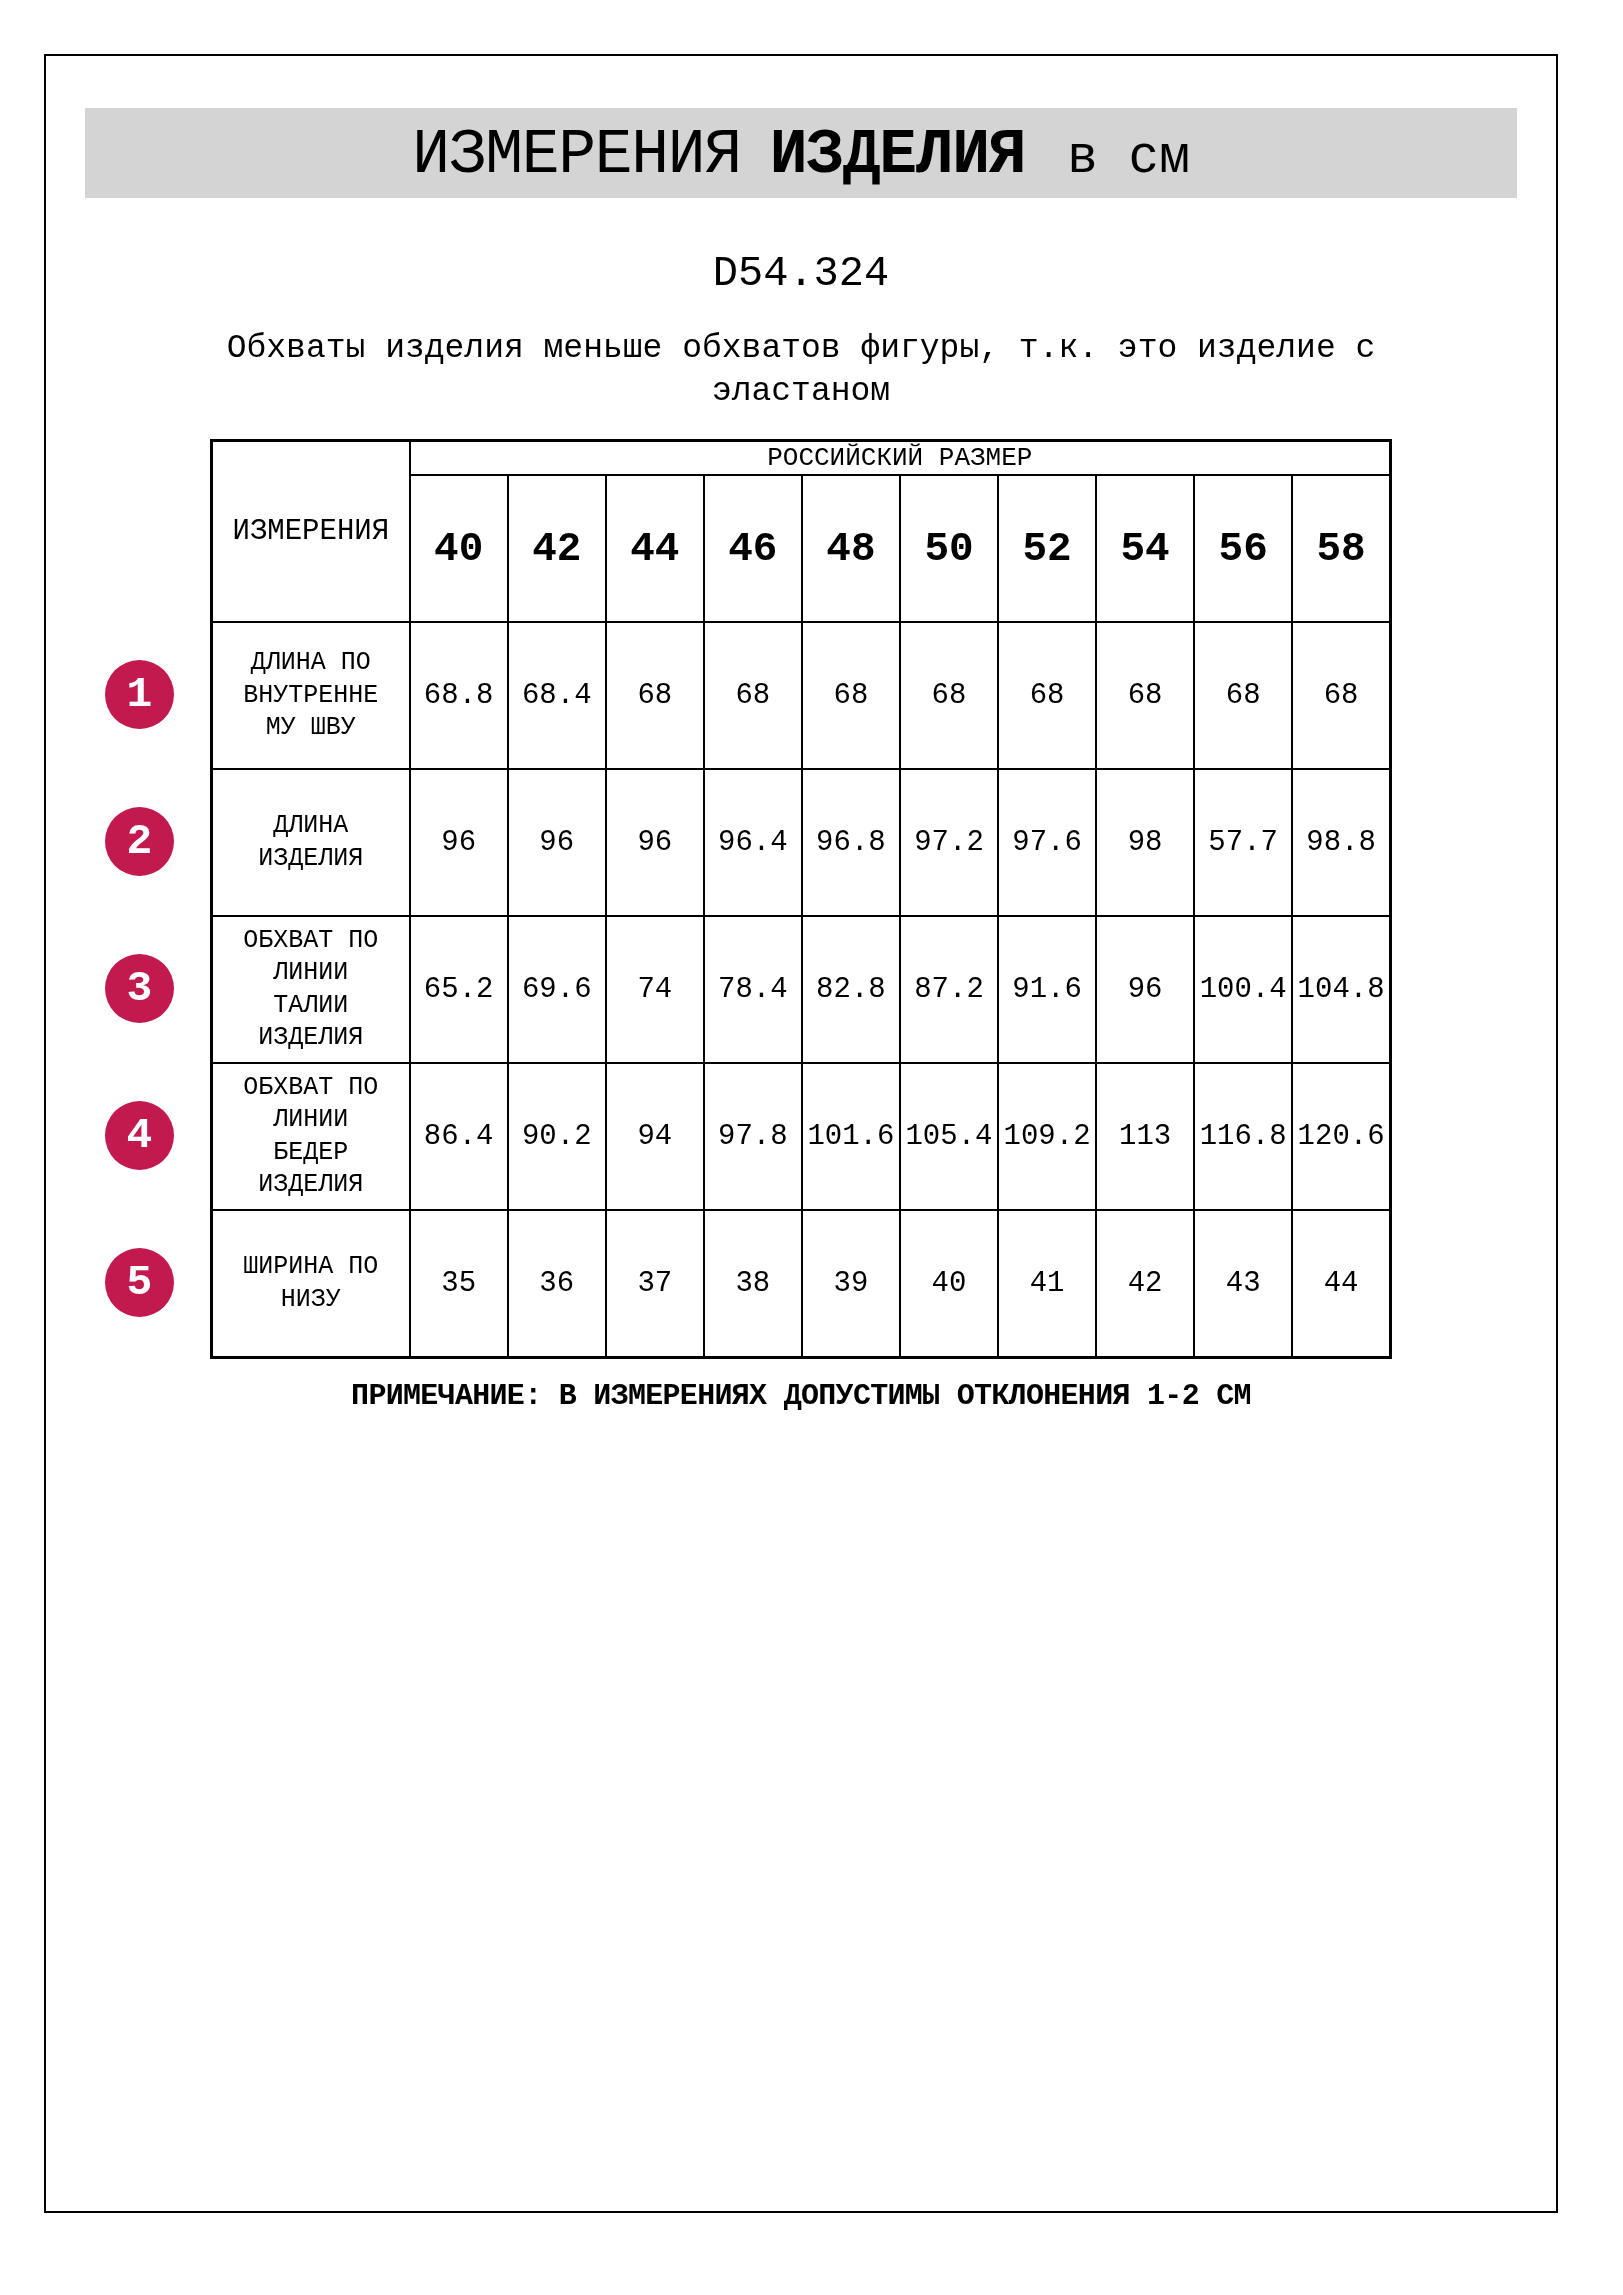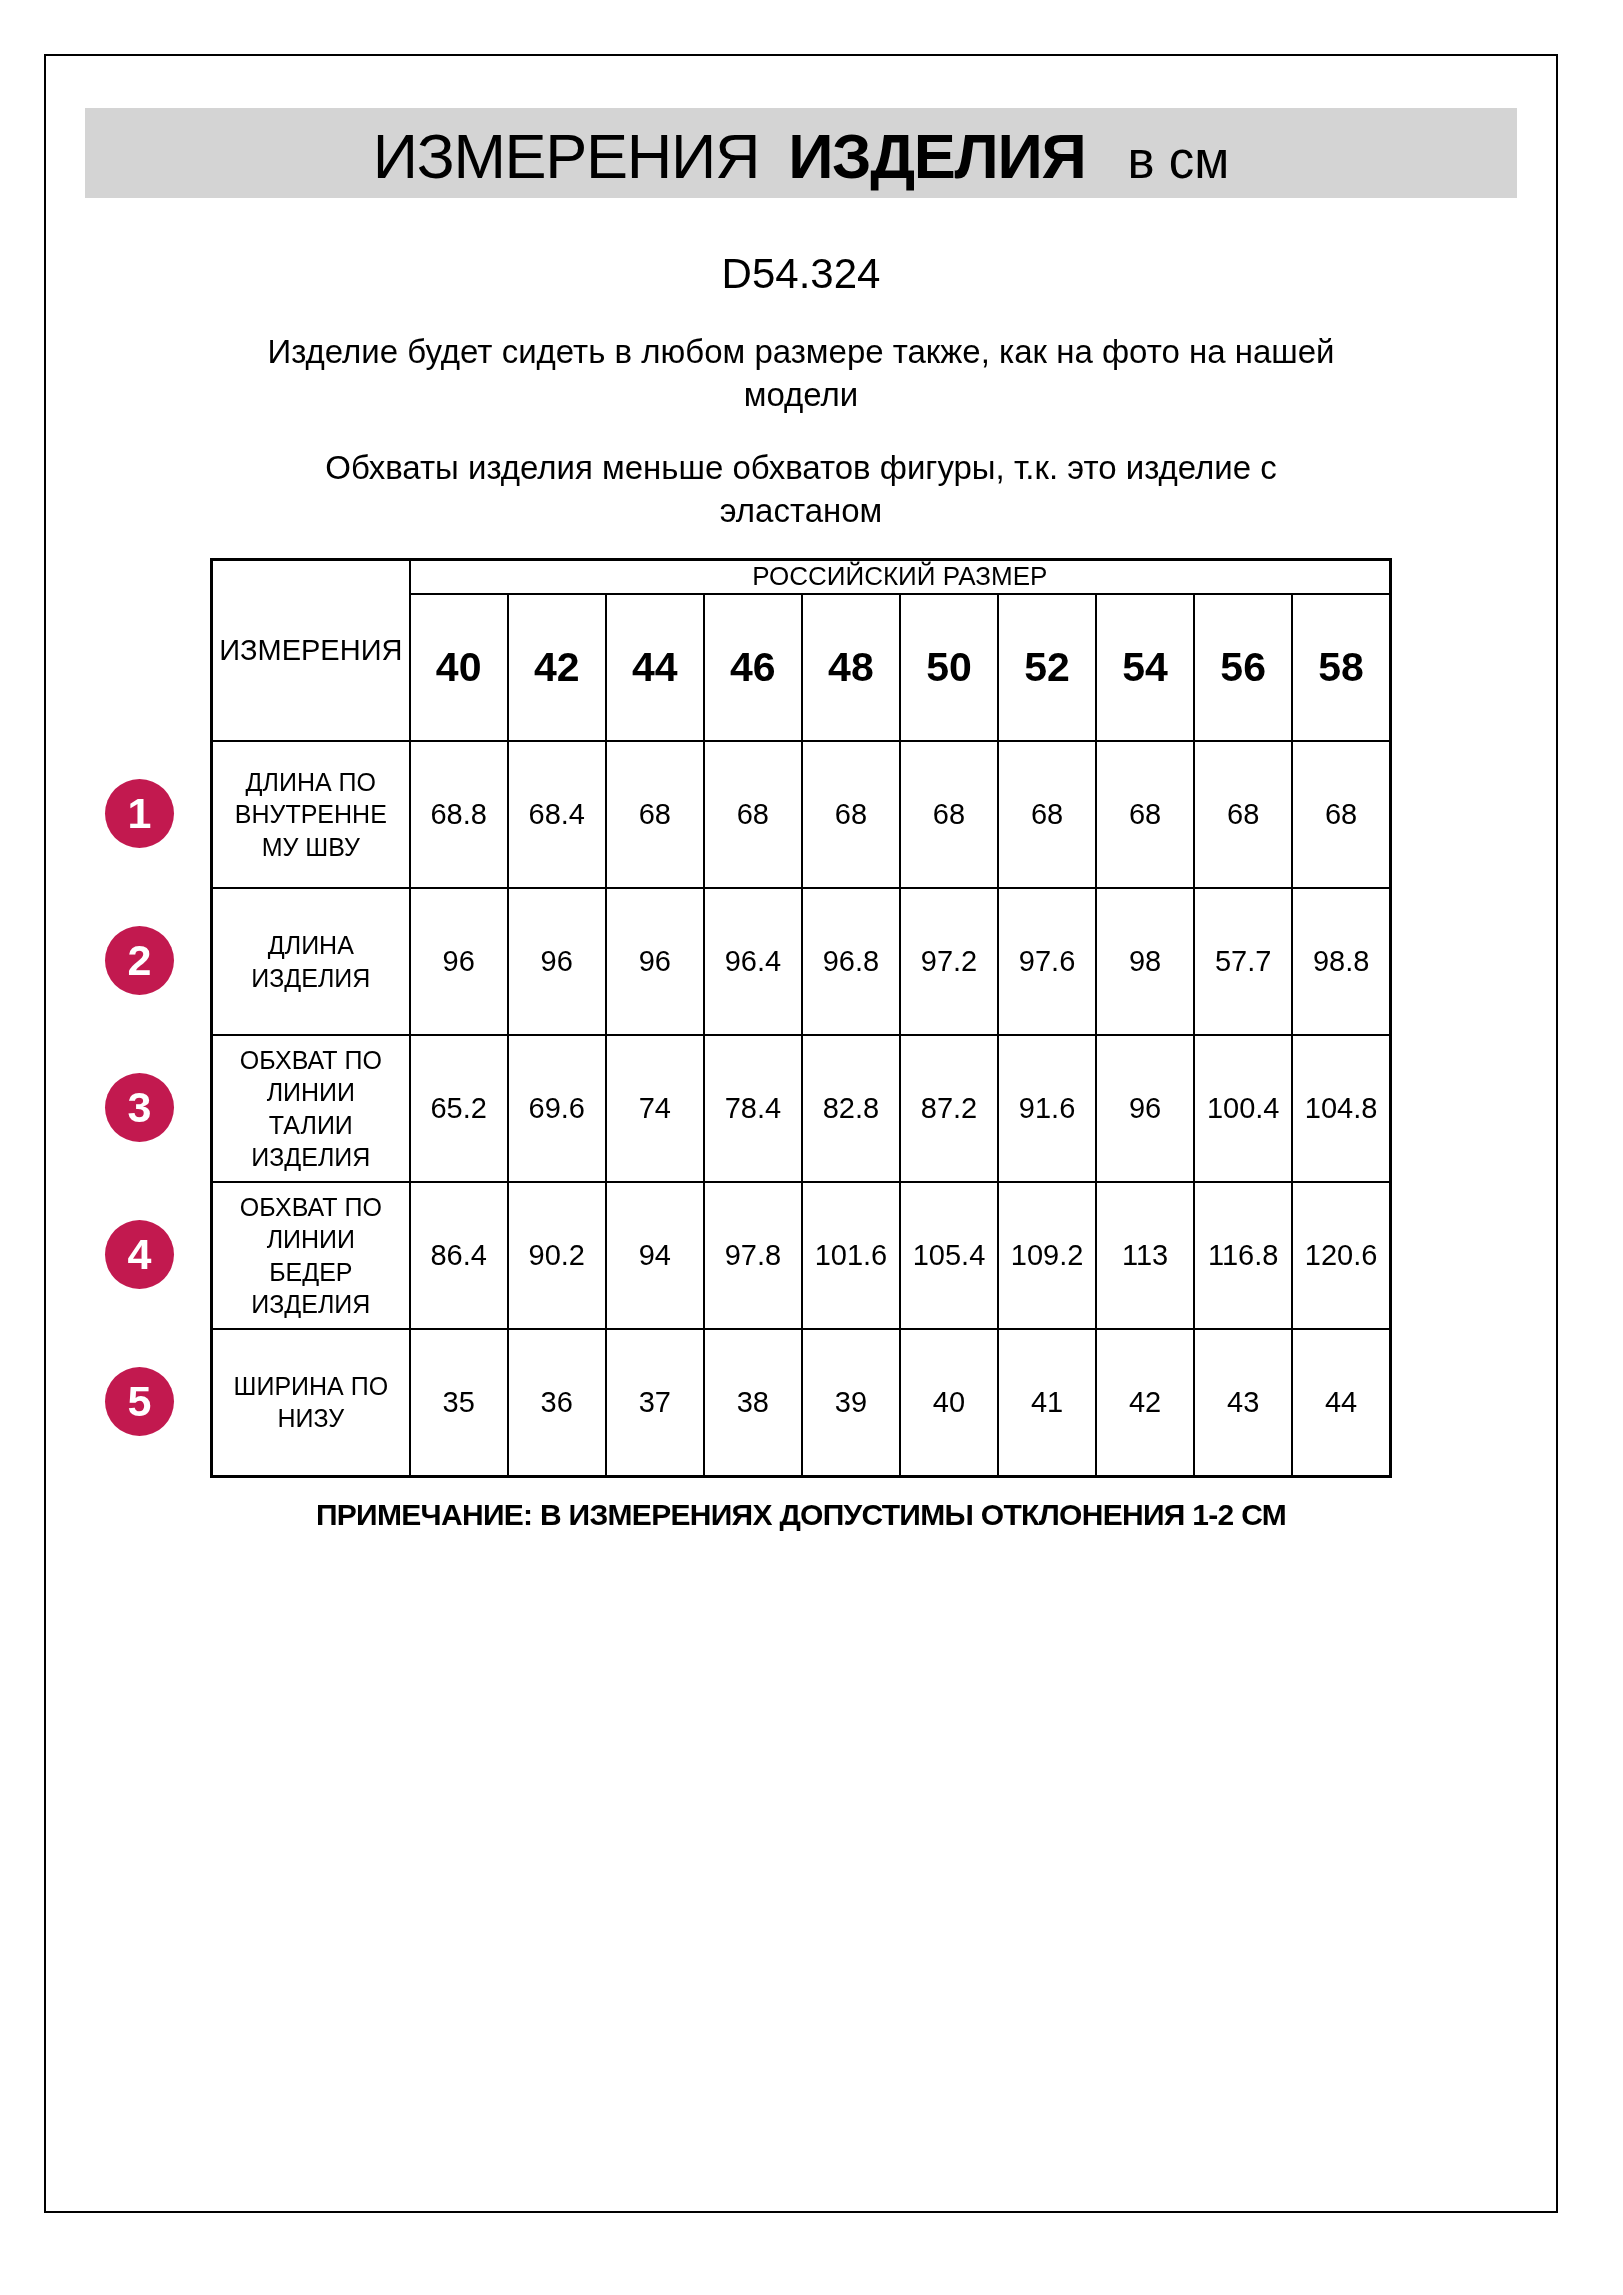--- a/index.html
+++ b/index.html
@@ -3,21 +3,21 @@
 <meta charset="utf-8">
 <style>
   * { margin:0; padding:0; box-sizing:border-box; }
   html,body { background:#ffffff; }
   body {
     width:1623px; height:2295px; position:relative;
     font-family:"Liberation Sans", sans-serif; color:#000;
   }
   .frame {
     position:absolute; left:44px; top:54px; width:1514px; height:2159px;
-    border:2.6px solid #000; background:#fff;
+    border:2.6px solid #000; background:#fff;font-family:Liberation Mono, monospace;
   }
   .title-band {
     height:90px; margin:52px 39px 0 39px; background:#d4d4d4;
     display:flex; justify-content:center; align-items:baseline; gap:29px;
     padding-top:11.8px;
   }
   .title-main { font-size:63px; font-weight:400; letter-spacing:-1.3px; }
   .title-bold { font-size:63px; font-weight:700; letter-spacing:-1.3px; }
   .title-unit { font-size:51px; font-weight:400; margin-left:13px; }
   .article-code { text-align:center; margin-top:52px; font-size:42px; font-weight:400; }
@@ -63,22 +63,20 @@
 <div class="frame">
 
   <div class="title-band" style="background: rgb(212, 212, 212);">
     <span class="title-main">ИЗМЕРЕНИЯ</span>
     <span class="title-bold">ИЗДЕЛИЯ</span>
     <span class="title-unit">в см</span>
   </div>
 
   <div class="article-code">D54.324</div>
 
-  <div class="para">Изделие будет сидеть в любом размере также, как на фото на нашей
-модели</div>
 
   <div class="para second">Обхваты изделия меньше обхватов фигуры, т.к. это изделие с
 эластаном</div>
 
   <div class="table-zone">
     <table class="size-table">
       <colgroup>
           <col style="width: 198px;">
           <col style="width: 98px;">
           <col style="width: 98px;">

